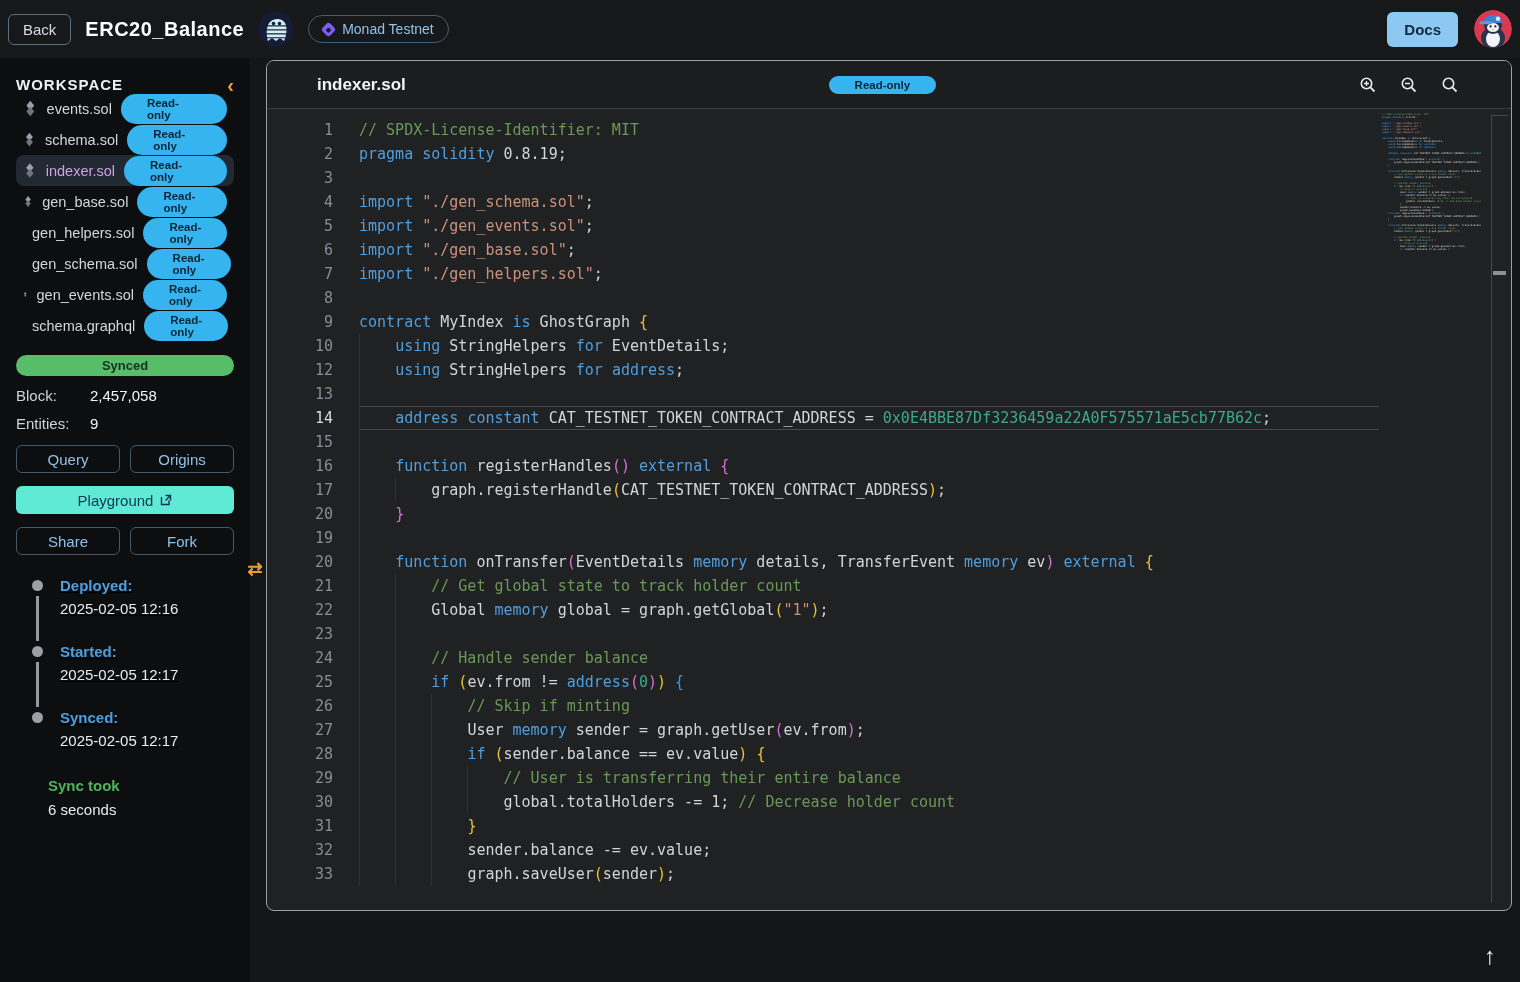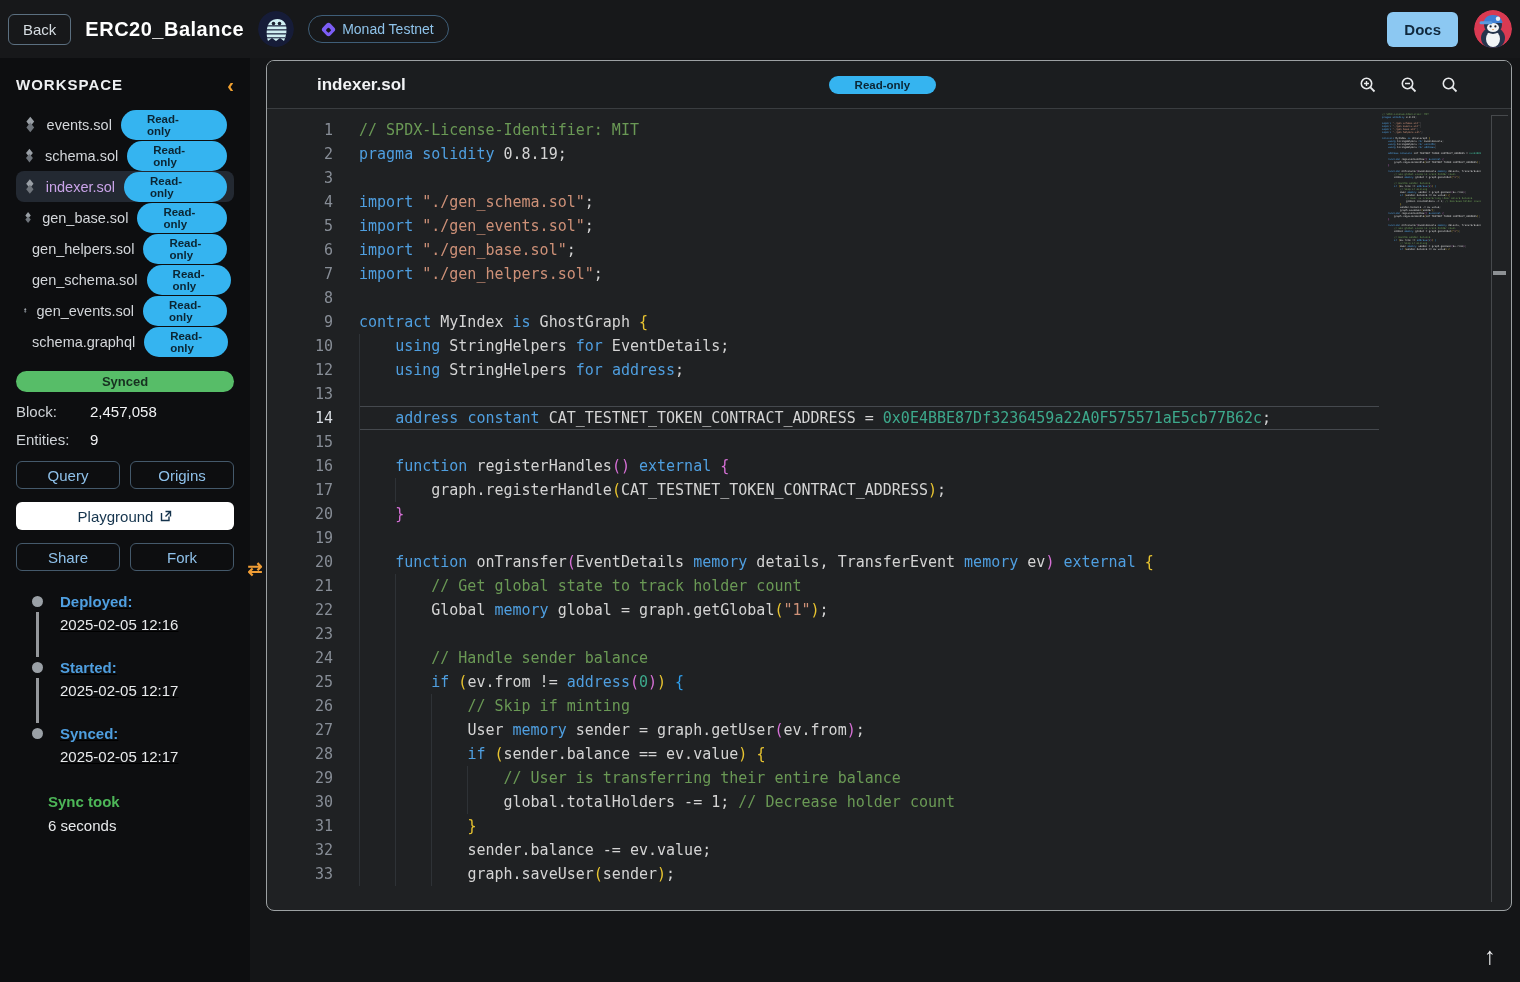--- a/index.html
+++ b/index.html
@@ -25,40 +25,40 @@
                padding:9px 17px; font-size:15px; font-weight:bold; cursor:pointer;
                font-family:inherit; }
   .avatar { width:38px; height:38px; border-radius:50%; overflow:hidden; cursor:pointer; }
 
   
   .content { display:flex; height:924px; }
   .sidebar { width:250px; background:#0d0e10; padding:18px 16px; flex:0 0 250px; }
   .main { flex:1; position:relative; background:#141517; }
 
   
-  .ws-head { display:flex; align-items:center; justify-content:space-between; margin-bottom:16px; }
+  .ws-head { display:flex; align-items:center; justify-content:space-between; margin-bottom:0; }
   .ws-title { color:#eef0f2; font-size:15px; font-weight:bold; letter-spacing:1px; }
   .collapse { color:#f0a030; font-size:20px; font-weight:bold; cursor:pointer; line-height:14px; }
   .file-row { display:flex; align-items:center; gap:9px; height:31px; padding:0 7px;
               border-radius:8px; cursor:pointer; }
   .file-row.active { background:#232932; }
   .file-name { color:#d3d6da; font-size:14.5px; }
   .file-row.active .file-name { color:#c9a3e8; }
   .ro-badge { margin-left:auto; background:#35b4f0; color:#0b2533; font-size:11.5px;
               font-weight:bold; border-radius:999px; padding:3px 26px; }
   .sync-pill { margin-top:14px; width:100%; background:#57bd68; color:#173020;
                border:none; border-radius:999px; height:21px; font-size:13px;
                font-weight:bold; cursor:pointer; font-family:inherit; }
   .stat-row { display:flex; margin-top:11px; color:#cfd3d7; font-size:15px; }
   .stat-row .lab { width:74px; }
   .stat-row .val { color:#f2f3f5; }
   .btn-row { display:flex; gap:10px; margin-top:13px; }
   .side-btn { flex:1; background:transparent; border:1px solid #44596b; color:#8fc1ea;
               border-radius:6px; height:28px; font-size:15px; cursor:pointer; font-family:inherit; }
-  .side-btn.filled { background:#ffffff; color:#15344d; border:none; display:flex;
+  .side-btn.filled { background:#5eead4; color:#15344d; border:none; display:flex;
                      align-items:center; justify-content:center; gap:7px;text-align:center; }
   .timeline { margin-top:22px; }
   .tl-item { position:relative; margin-left:16px; padding-left:28px; padding-bottom:26px;text-decoration:underline; }
   .tl-dot { position:absolute; left:0; top:3px; width:11px; height:11px; border-radius:50%;
             background:#9aa0a6; }
   .tl-line { position:absolute; left:4px; top:19px; bottom:2px; width:2.5px; background:#95989c; }
   .tl-label { color:#4f9fe0; font-size:15px; font-weight:bold; }
   .tl-time { color:#e8eaec; font-size:15px; margin-top:6px; }
   .sync-took { margin-left:32px; margin-top:2px; }
   .sync-took .g { color:#4db658; font-size:15px; font-weight:bold; }

